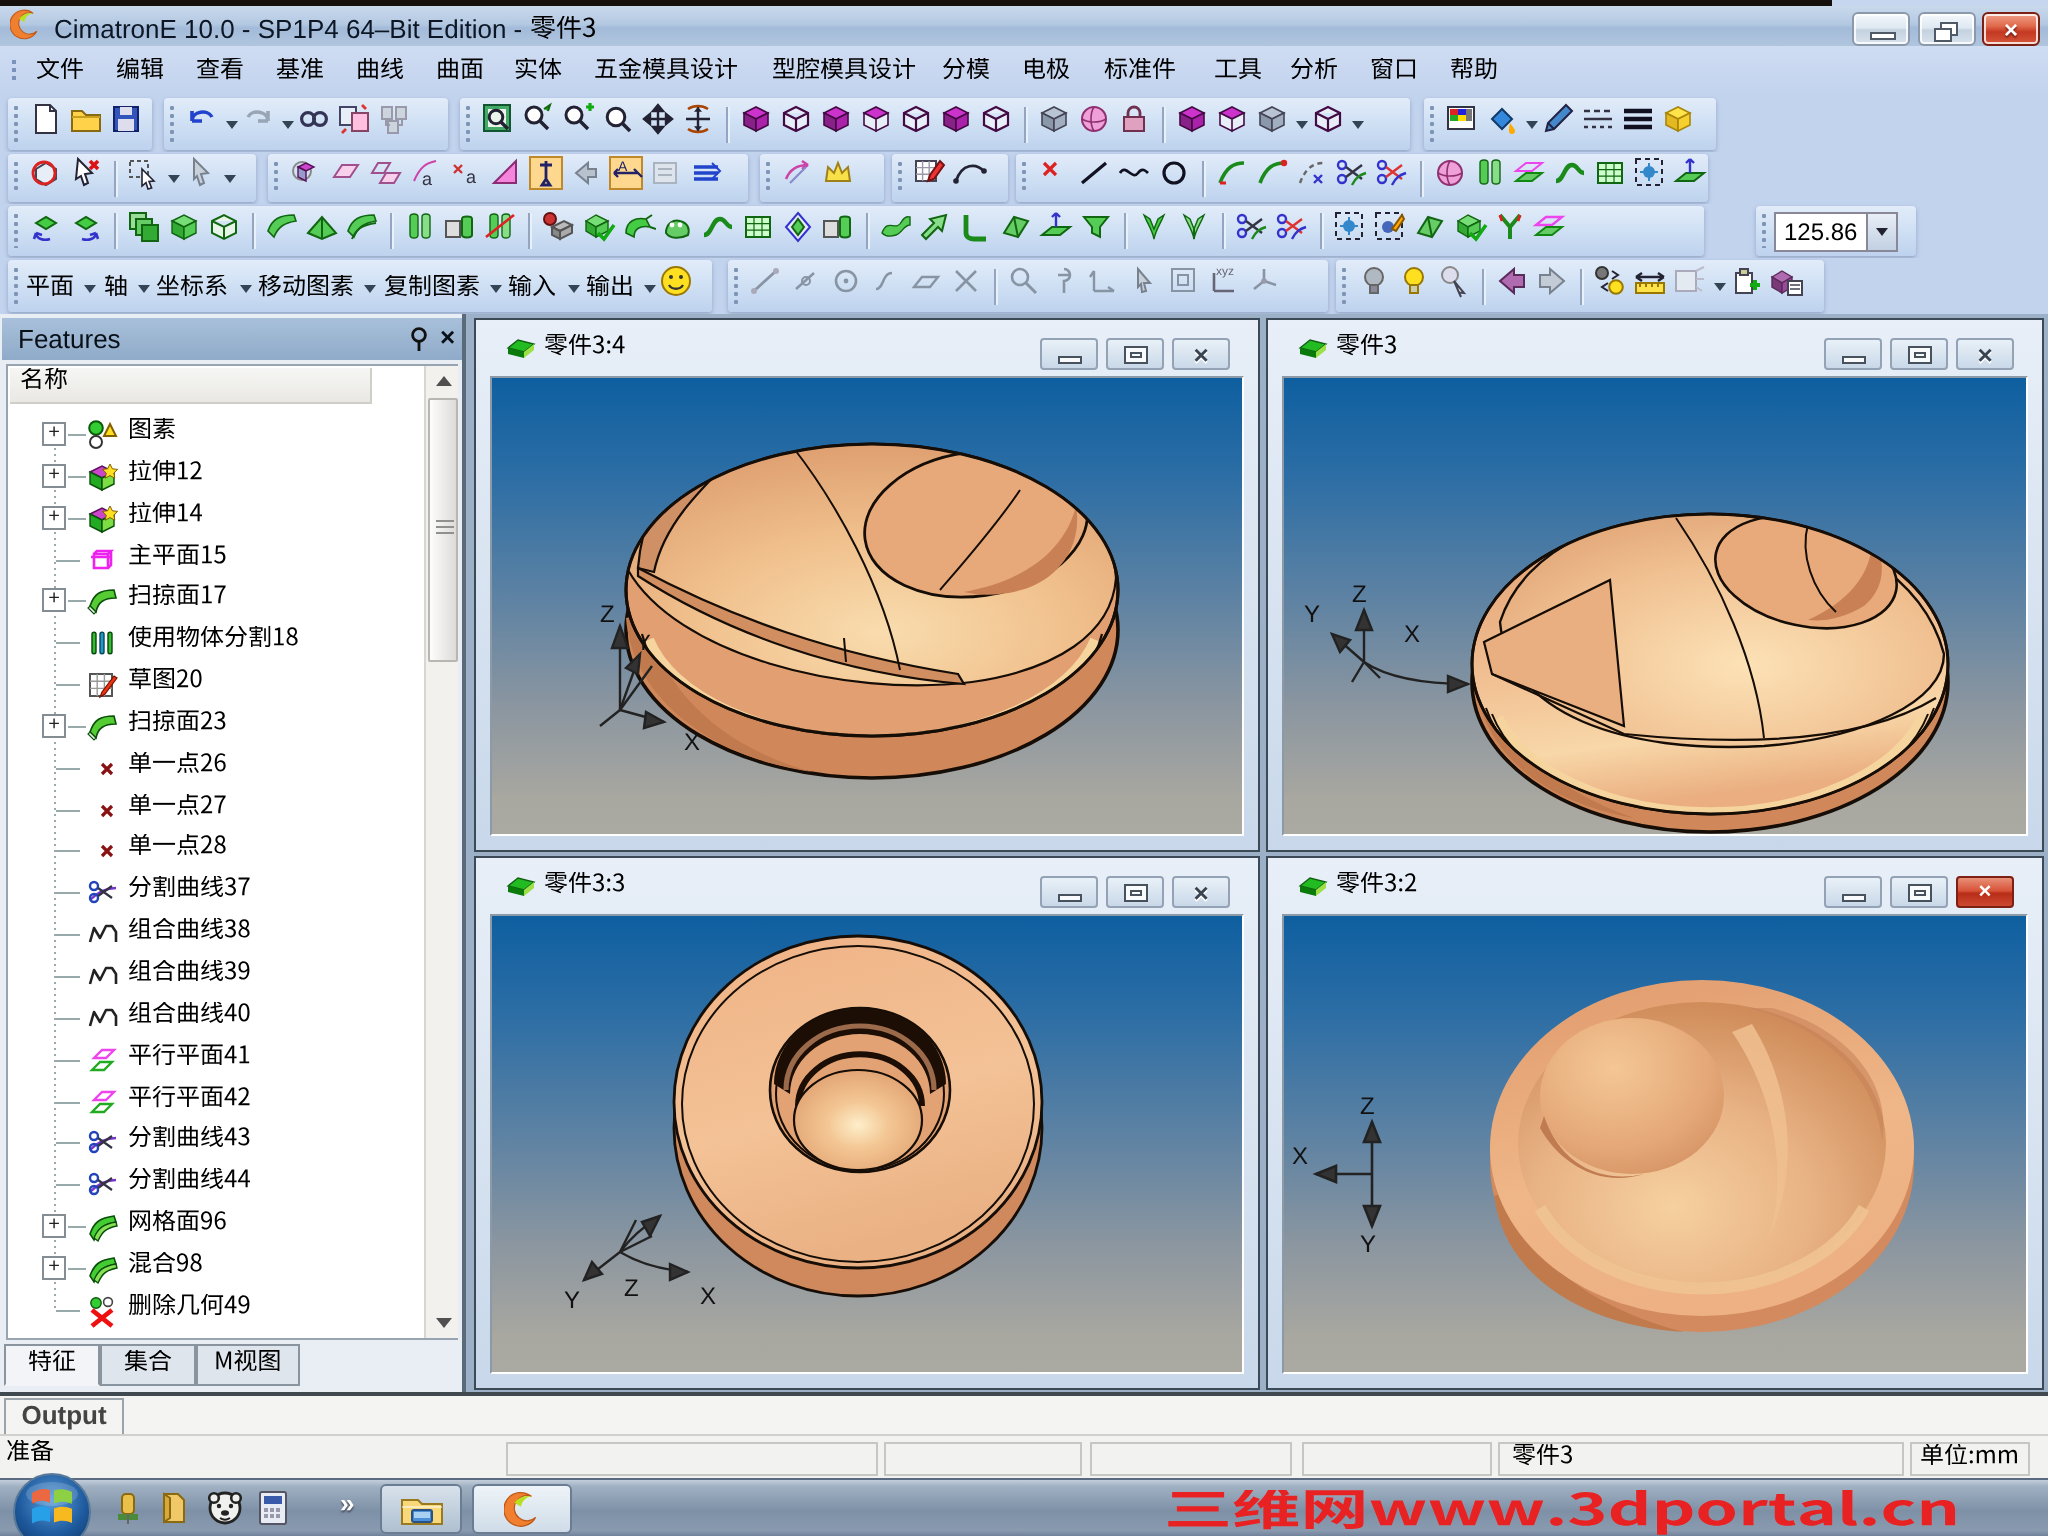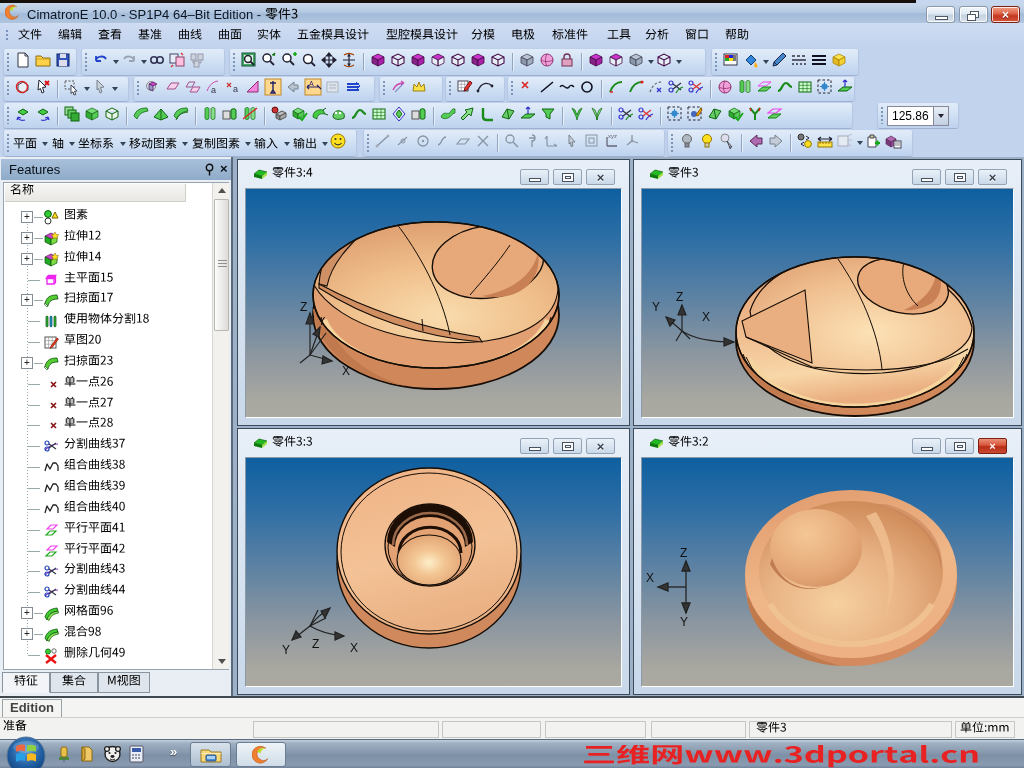--- a/index.html
+++ b/index.html
@@ -1335,21 +1335,21 @@
         </g>
         <text x="38" y="99" font-size="12" fill="#111">Z</text>
         <text x="4" y="124" font-size="12" fill="#111">X</text>
         <text x="38" y="168" font-size="12" fill="#111">Y</text>
       </svg>
     </div>
   </div>
 </div>
 
 <div class="abs" id="outputrow">
-    <div id="outtab">Edition</div>
+    <div id="outtab">Output</div>
   </div>
 <div class="abs" id="statusbar">
   <span style="position:absolute;left:3px;top:3px;"><svg width="24" height="13" viewBox="0 -9.6 24 13" style="vertical-align:middle;position:relative;top:-2px" fill="#000">
         <path transform="translate(0.0,0) scale(0.01200,-0.01200)" d="M48 765C98 695 157 598 183 538L253 575C226 634 165 727 113 796ZM48 2 124 -33C171 62 226 191 268 303L202 339C156 220 93 84 48 2ZM435 395H646V262H435ZM435 461V596H646V461ZM607 805C635 761 667 701 681 661H452C476 710 497 762 515 814L445 831C395 677 310 528 211 433C227 421 255 394 266 380C301 416 334 458 365 506V-80H435V-9H954V59H719V196H912V262H719V395H913V461H719V596H934V661H686L750 693C734 731 702 789 670 833ZM435 196H646V59H435Z"></path>
         <path transform="translate(12.0,0) scale(0.01200,-0.01200)" d="M685 688C637 637 572 593 498 555C430 589 372 630 329 677L340 688ZM369 843C319 756 221 656 76 588C93 576 116 551 128 533C184 562 233 595 276 630C317 588 365 551 420 519C298 468 160 433 30 415C43 398 58 365 64 344C209 368 363 411 499 477C624 417 772 378 926 358C936 379 956 410 973 427C831 443 694 473 578 519C673 575 754 644 808 727L759 758L746 754H399C418 778 435 802 450 827ZM248 129H460V18H248ZM248 190V291H460V190ZM746 129V18H537V129ZM746 190H537V291H746ZM170 357V-80H248V-48H746V-78H827V357Z"></path>
       </svg></span>
   <div class="scell" style="left:253px;width:186px;"></div>
   <div class="scell" style="left:442px;width:99px;"></div>
   <div class="scell" style="left:545px;width:101px;"></div>
   <div class="scell" style="left:651px;width:95px;"></div>

